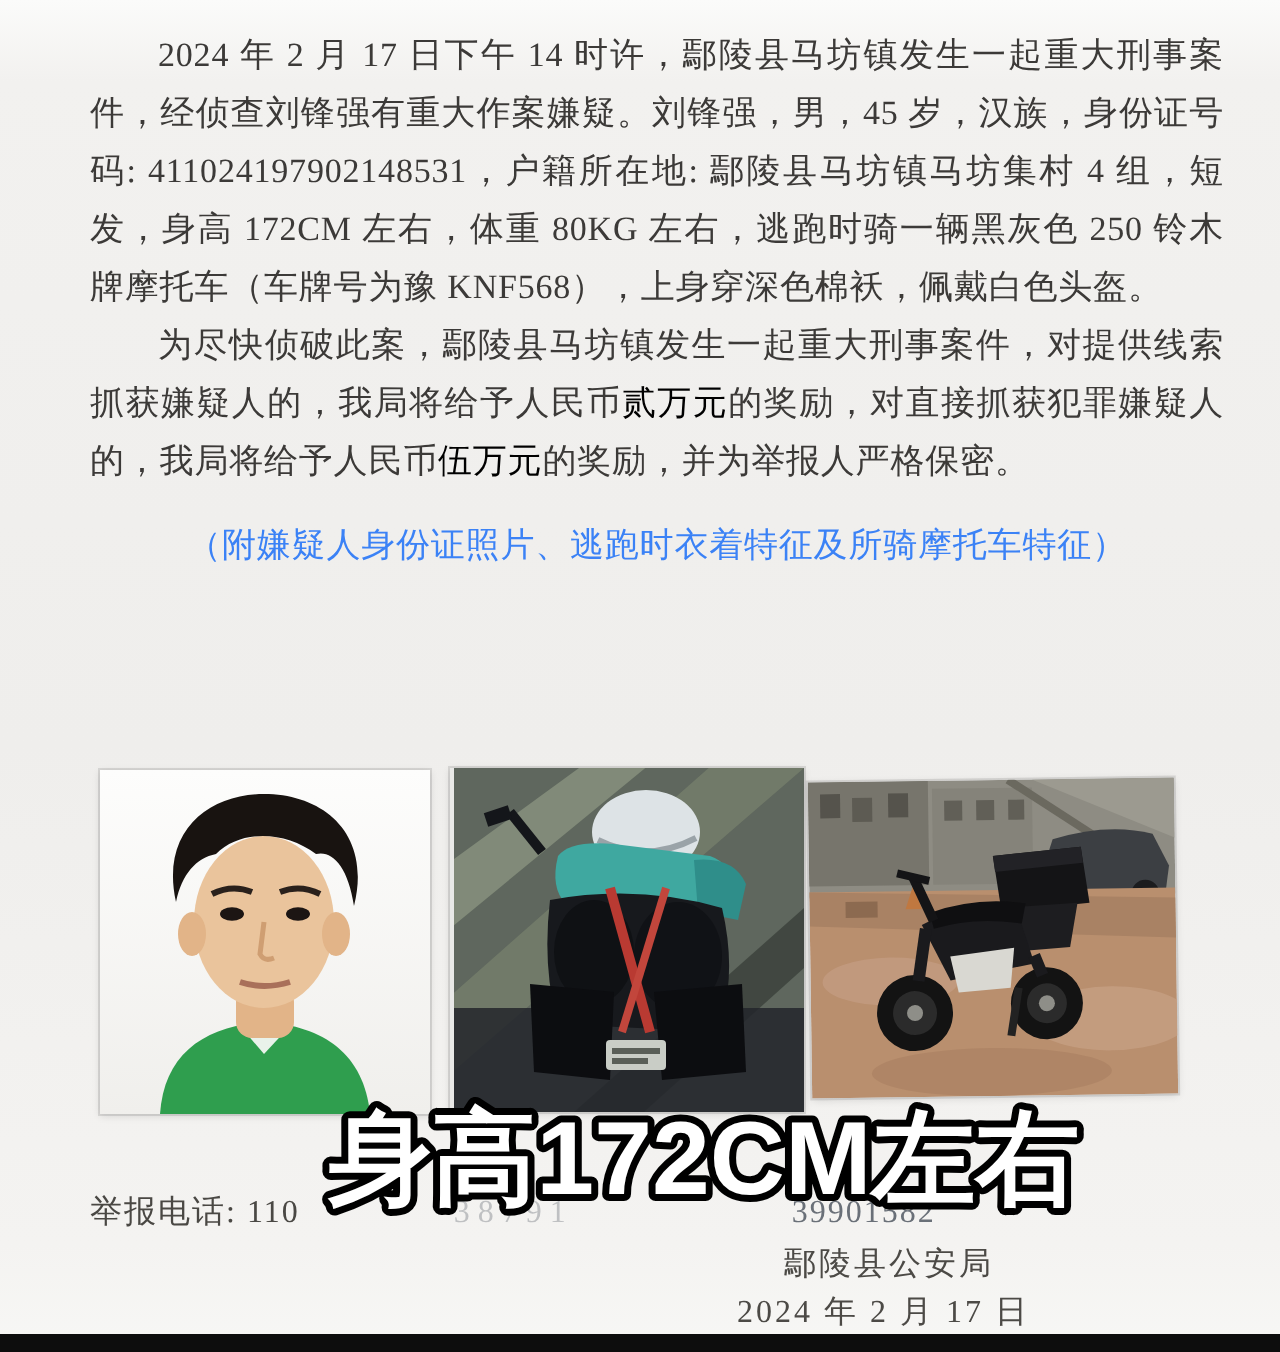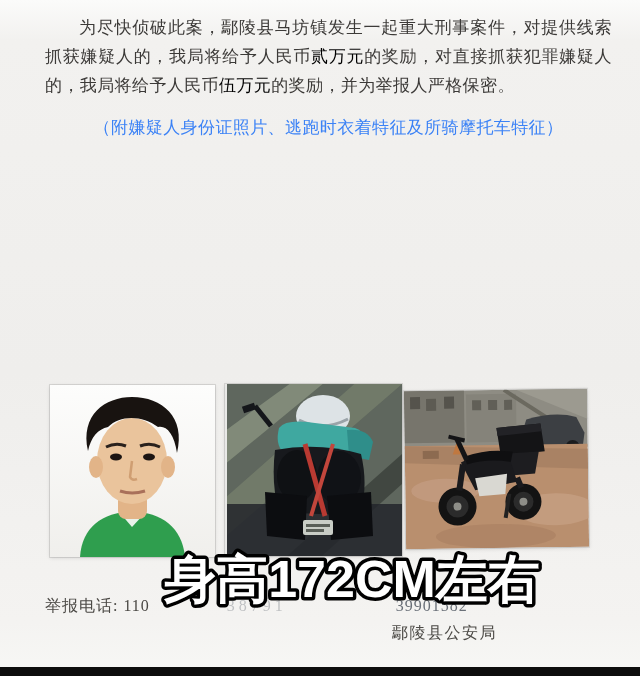--- a/index.html
+++ b/index.html
@@ -94,20 +94,23 @@
     left: 0;
     width: 640px;
     height: 9px;
     background: #0d0d0d;
   }
 </style>
 </head>
 <body>
 
 <div class="doc-text">
+  <p>
+    <span>2024 年 2 月 17 日下午 14 时许，鄢陵县马坊镇发生一起重大刑事案件，经侦查刘锋强有重大作案嫌疑。刘锋强，男，45 岁，汉族，身份证号码: 411024197902148531，户籍所在地: 鄢陵县马坊镇马坊集村 4 组，短发，身高 172CM 左右，体重 80KG 左右，逃跑时骑一辆黑灰色 250 铃木牌摩托车（车牌号为豫 KNF568），上身穿深色棉袄，佩戴白色头盔。</span>
+  </p>
   <p>
     <span>为尽快侦破此案，鄢陵县马坊镇发生一起重大刑事案件，对提供线索抓获嫌疑人的，我局将给予人民币</span><span class="red">贰万元</span><span>的奖励，对直接抓获犯罪嫌疑人的，我局将给予人民币</span><span class="red">伍万元</span><span>的奖励，并为举报人严格保密。</span>
   </p>
   <p class="attachment-note">（附嫌疑人身份证照片、逃跑时衣着特征及所骑摩托车特征）</p>
 </div>
 
 <div class="photo" id="photo-id">
   <svg width="165" height="172" viewBox="0 0 165 172">
     <defs>
       <linearGradient id="idbg" x1="0" y1="0" x2="0" y2="1">
@@ -239,15 +242,16 @@
   <span class="obscured">38791</span>
   <span class="number">39901582</span>
 </div>
 
 <svg class="subtitle-overlay" viewBox="0 0 640 76">
   <text x="352" y="56" text-anchor="middle" font-family="Liberation Sans, DejaVu Sans, sans-serif" font-size="52" font-weight="bold" fill="#ffffff" stroke="#000000" stroke-width="7" paint-order="stroke" stroke-linejoin="round">身高172CM左右</text>
 </svg>
 
 <div class="sign-block">
   <div class="signature">鄢陵县公安局</div>
+  <div class="date">2024 年 2 月 17 日</div>
 </div>
 
 <div class="bottom-bar"></div>
 
 </body></html>

